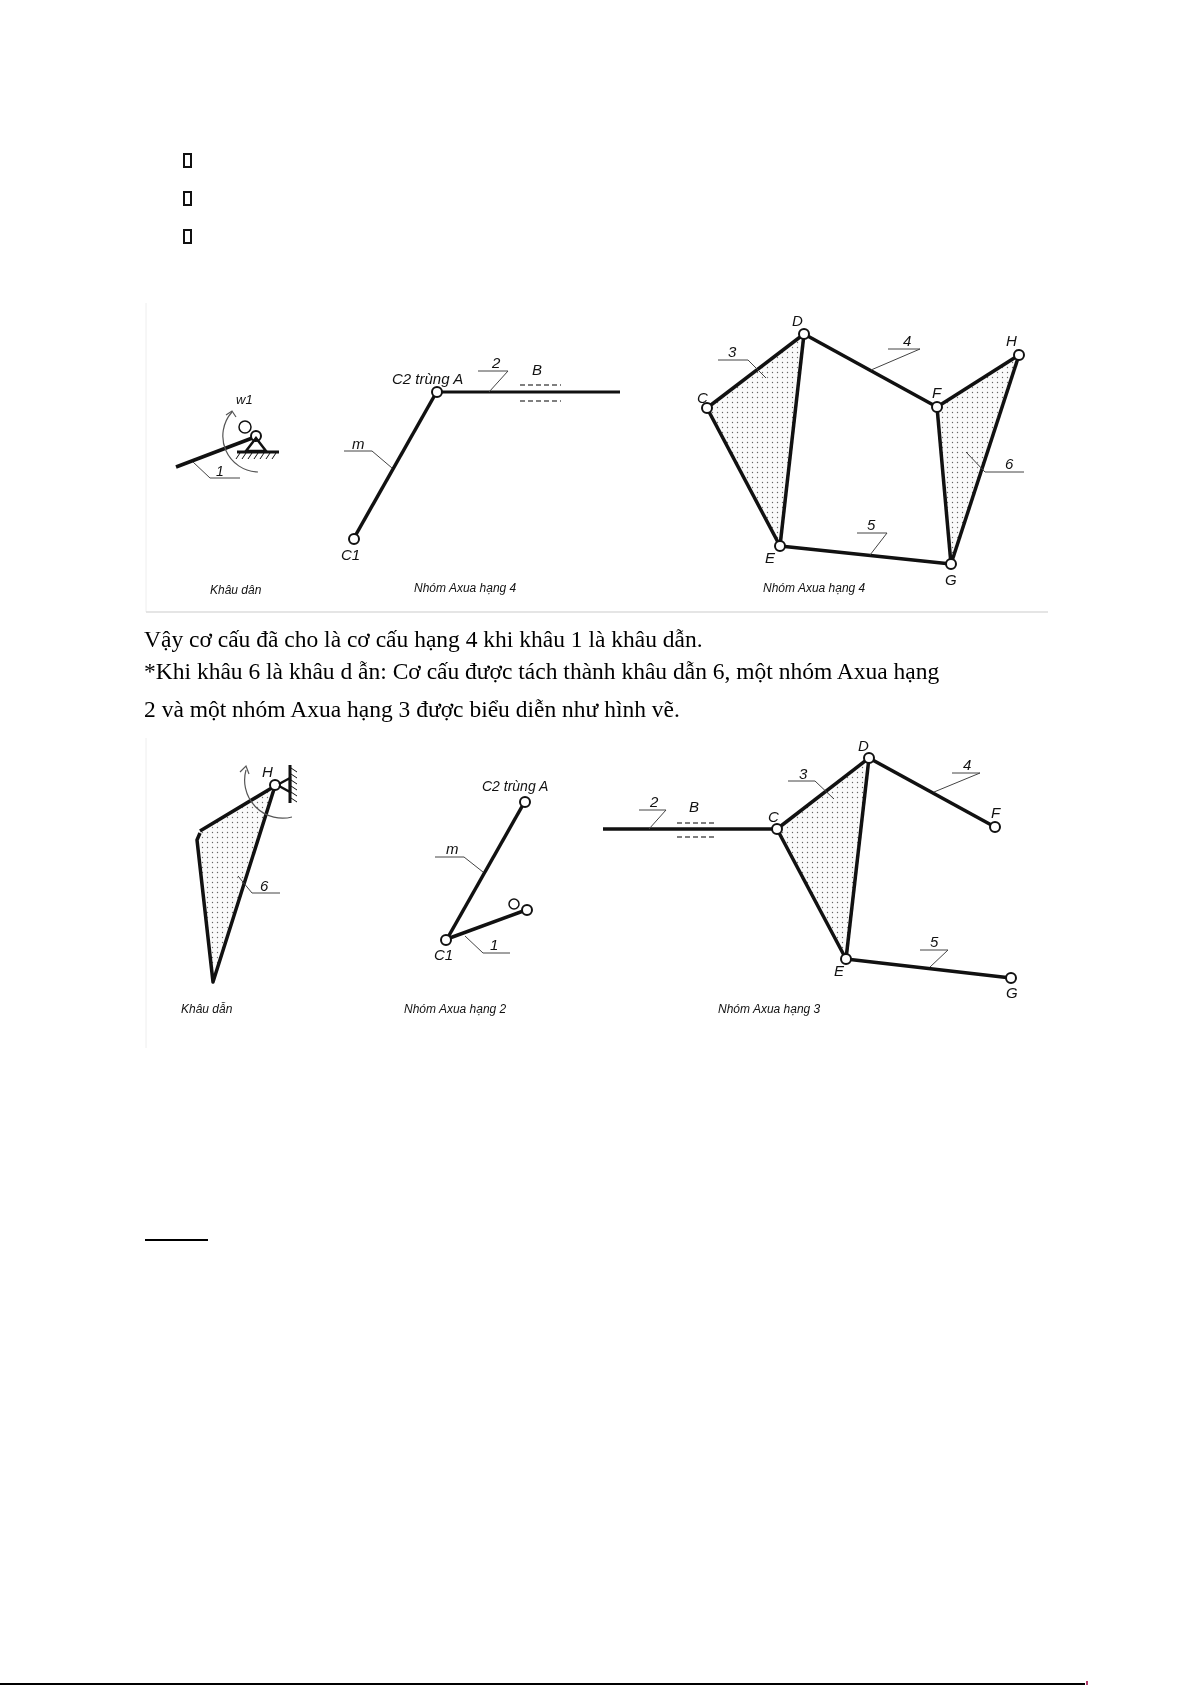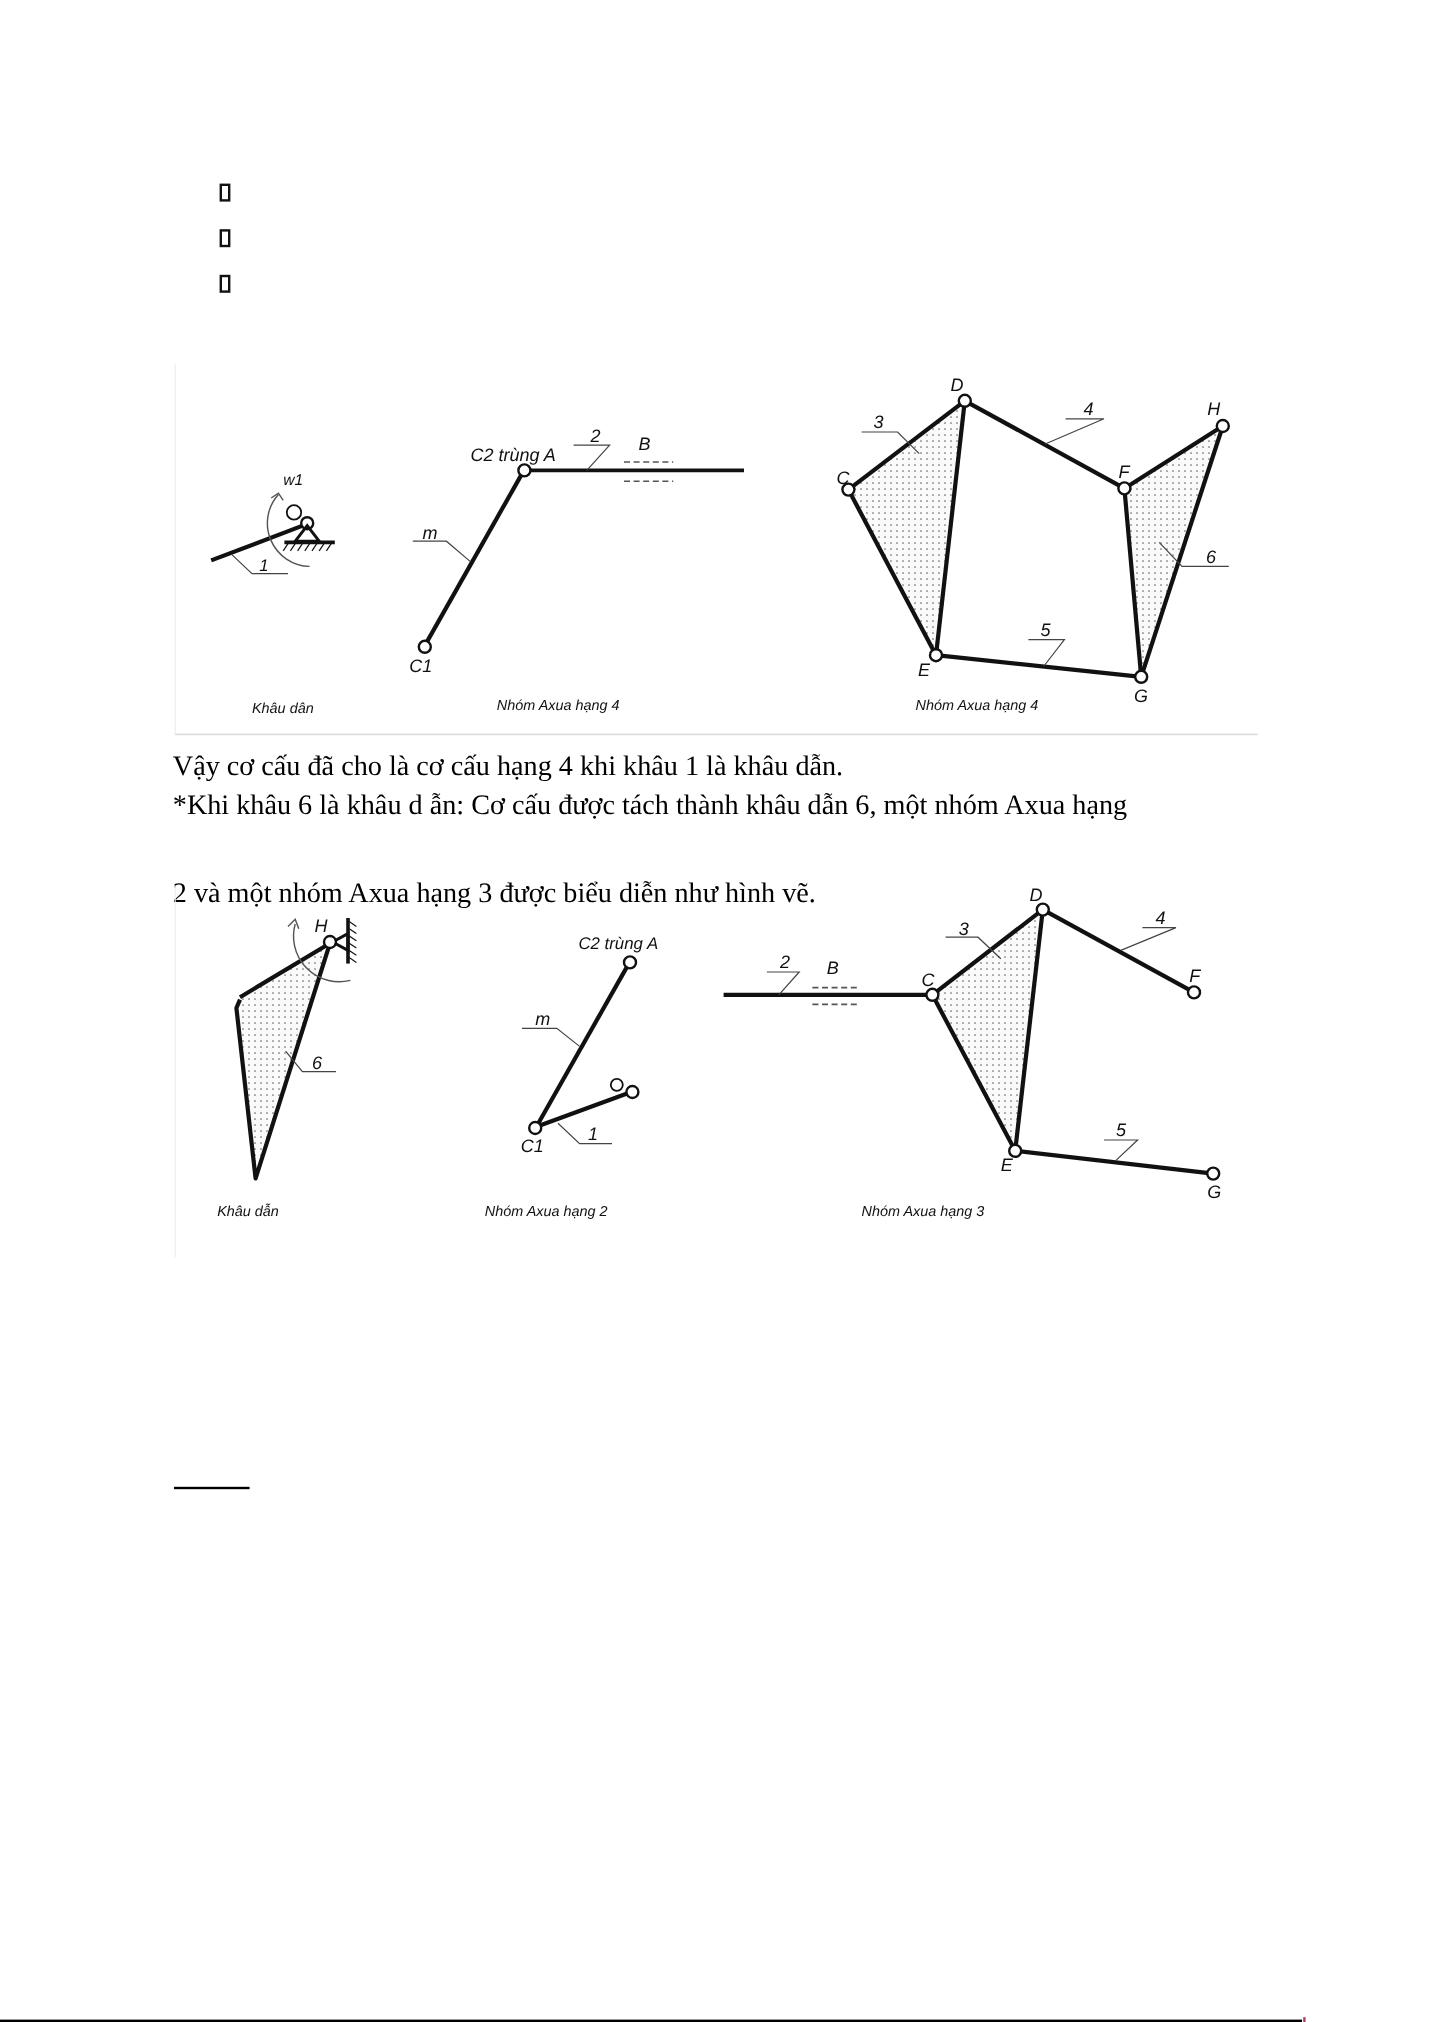--- a/index.html
+++ b/index.html
@@ -110,21 +110,21 @@
     <text x="1005" y="469" font-size="15">6</text>
   </g>
 
   <text x="210" y="594" font-size="12">Khâu dân</text>
   <text x="414" y="592" font-size="12">Nhóm Axua hạng 4</text>
   <text x="763" y="592" font-size="12">Nhóm Axua hạng 4</text>
 </svg>
 
 <div class="para" style="top:624px;"> Vậy cơ cấu đã cho là cơ cấu hạng 4 khi khâu 1 là khâu dẫn.</div>
 <div class="para" style="top:656px;">*Khi khâu 6 là khâu d  ẫn:  Cơ cấu được tách thành khâu dẫn 6, một nhóm Axua hạng</div>
-<div class="para" style="top:730px;">2 và một nhóm Axua hạng 3 được biểu diễn như hình vẽ.</div>
+<div class="para" style="top:694px;">2 và một nhóm Axua hạng 3 được biểu diễn như hình vẽ.</div>
 
 <svg class="fig" width="1192" height="1060" viewBox="0 0 1192 1060">
   <defs>
     <pattern id="dots2" width="5" height="5" patternUnits="userSpaceOnUse">
       <rect width="5" height="5" fill="#fafafa"></rect>
       <circle cx="2.5" cy="2.5" r="0.7" fill="#666"></circle>
     </pattern>
   </defs>
   <line x1="146" y1="738" x2="146" y2="1048" stroke="#eee" stroke-width="1"></line>
 

